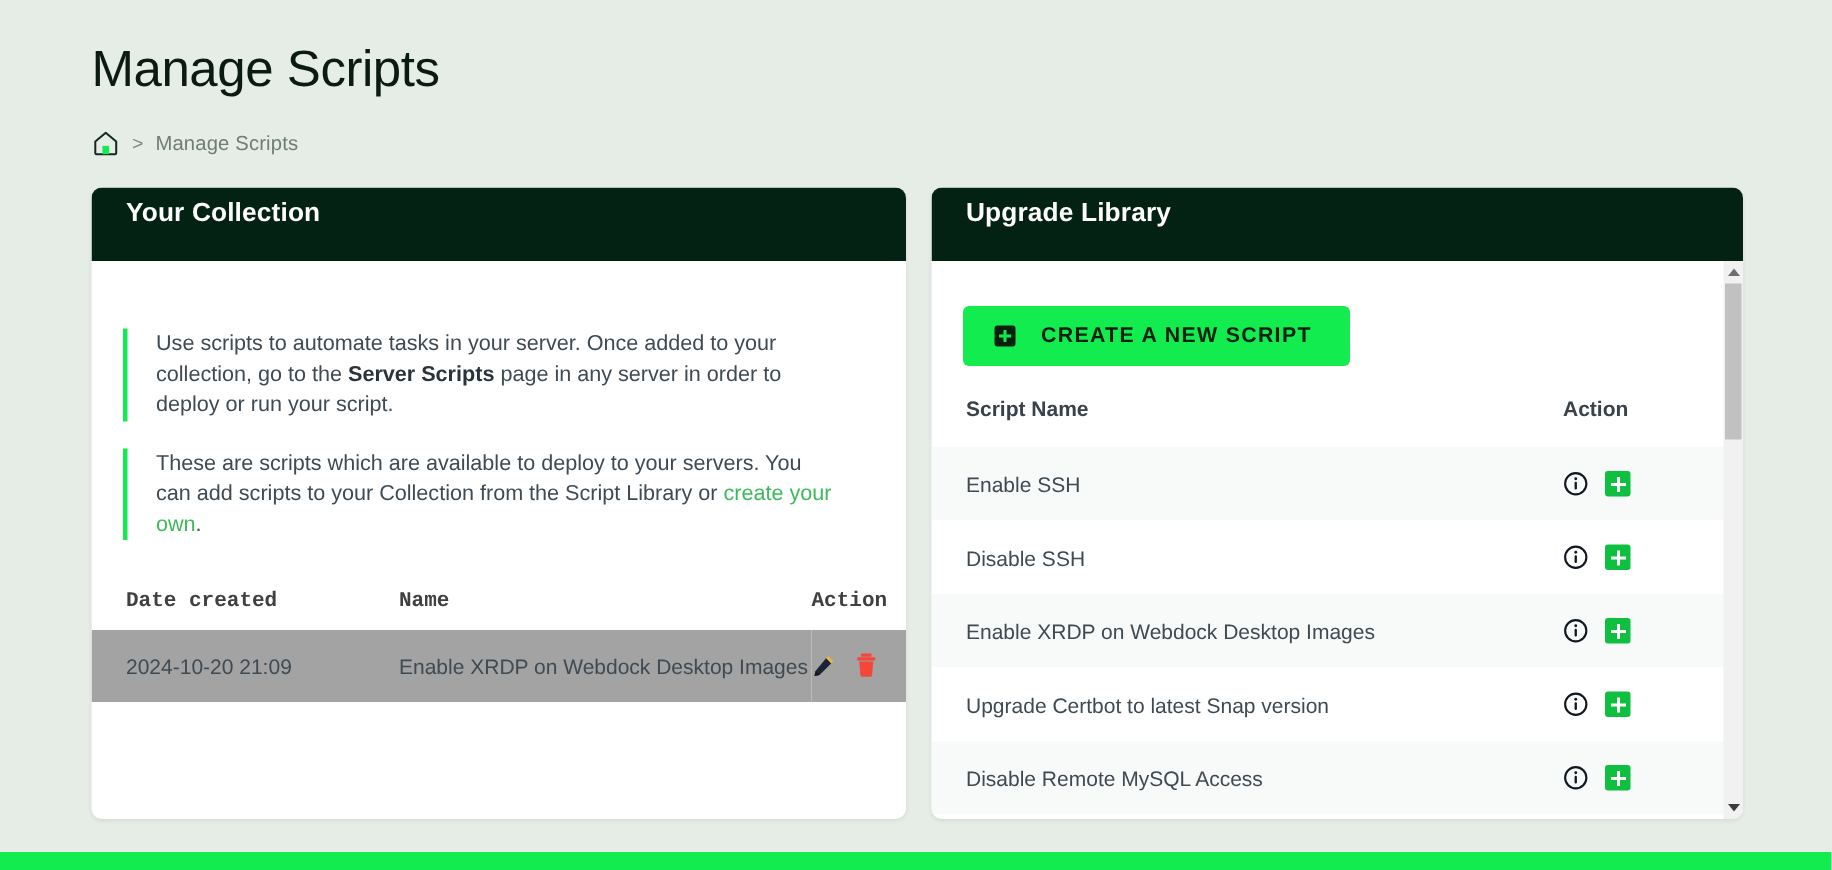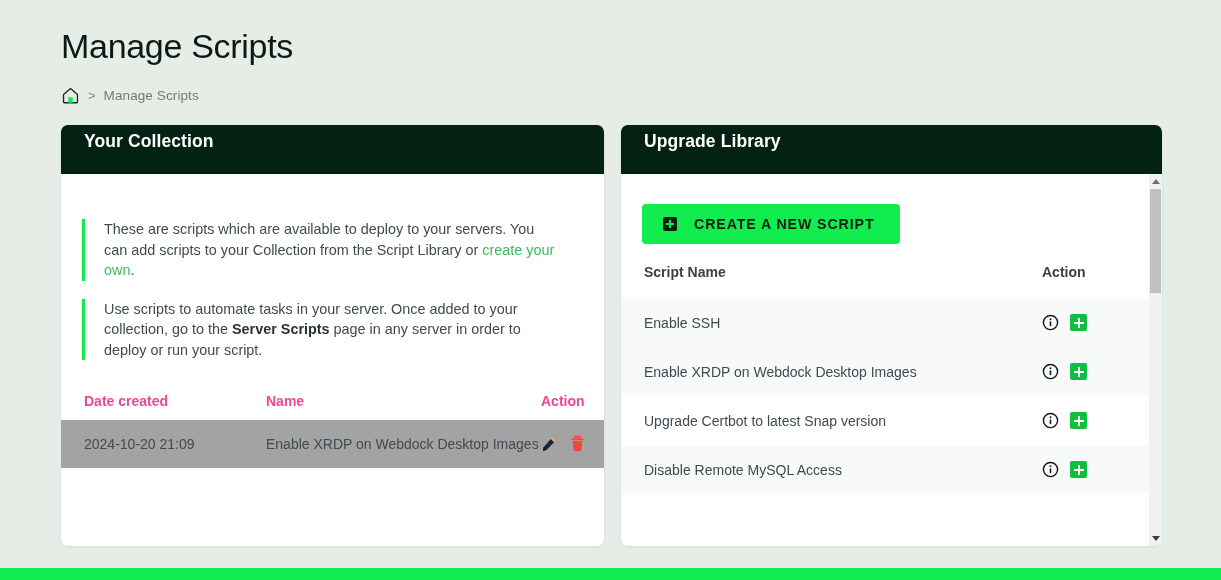--- a/index.html
+++ b/index.html
@@ -87,22 +87,23 @@
   }
   .note:last-child { margin-bottom: 0; }
   .note a { color: #3cba5a; text-decoration: none; }
   .note b { font-weight: 700; color: #2b333a; }
 
   
   table { width: 100%; border-collapse: collapse; padding-left: 15px; }
   .tbl-left { margin-top: 24px; }
   .tbl-left th, .tbl-left td { text-align: left; }
   .tbl-left th {
-    font-size: 14px; font-weight: 700; color: #ec4899;
+    font-size: 14px; font-weight: 700; color: #404040;
     padding: 9px 0 11px 0;
+    font-family: Liberation Mono, monospace;
   }
   .tbl-left thead tr th:first-child { padding-left: 23px; }
   .tbl-left tbody td {
     font-size: 14px; color: #3f4a52;
     padding: 15px 0 16px 0;
     background: #a3a3a3;
   }
   .tbl-left tbody td:first-child { padding-left: 23px; }
   .col-date   { width: 205px; }
   .col-name   { width: 275px; }
@@ -229,24 +230,24 @@
 </nav>
 
 <section class="card card-left">
   <div class="card-head">
     <h2>Your Collection</h2>
   </div>
   <div class="card-body">
 
     <div class="notes">
       <p class="note">
-        <span>These are scripts which are available to deploy to your servers. You can add scripts to your Collection from the Script Library or </span><a href="#">create your own</a><span>.</span>
+        <span>Use scripts to automate tasks in your server. Once added to your collection, go to the </span><b>Server Scripts</b><span> page in any server in order to deploy or run your script.</span>
       </p>
       <p class="note">
-        <span>Use scripts to automate tasks in your server. Once added to your collection, go to the </span><b>Server Scripts</b><span> page in any server in order to deploy or run your script.</span>
+        <span>These are scripts which are available to deploy to your servers. You can add scripts to your Collection from the Script Library or </span><a href="#">create your own</a><span>.</span>
       </p>
     </div>
 
     <table class="tbl-left">
       <thead>
         <tr>
           <th class="col-date">Date created</th>
           <th class="col-name">Name</th>
           <th class="col-action">Action</th>
         </tr>
@@ -311,20 +312,35 @@
                   <circle cx="12" cy="12" r="10" stroke="#111820" stroke-width="2"></circle>
                   <circle cx="12" cy="7.3" r="1.35" fill="#111820"></circle>
                   <rect x="10.9" y="10.2" width="2.2" height="7.2" rx="1" fill="#111820"></rect>
                 </svg>
               </button>
               <span class="add-sq icon-btn"></span>
             </span>
           </td>
         </tr>
 
+        <tr>
+          <td>Disable SSH</td>
+          <td class="cell-action">
+            <span class="row-actions">
+              <button class="icon-btn">
+                <svg class="info" viewBox="0 0 24 24" fill="none">
+                  <circle cx="12" cy="12" r="10" stroke="#111820" stroke-width="2"></circle>
+                  <circle cx="12" cy="7.3" r="1.35" fill="#111820"></circle>
+                  <rect x="10.9" y="10.2" width="2.2" height="7.2" rx="1" fill="#111820"></rect>
+                </svg>
+              </button>
+              <span class="add-sq icon-btn"></span>
+            </span>
+          </td>
+        </tr>
 
         <tr class="striped">
           <td>Enable XRDP on Webdock Desktop Images</td>
           <td class="cell-action">
             <span class="row-actions">
               <button class="icon-btn">
                 <svg class="info" viewBox="0 0 24 24" fill="none">
                   <circle cx="12" cy="12" r="10" stroke="#111820" stroke-width="2"></circle>
                   <circle cx="12" cy="7.3" r="1.35" fill="#111820"></circle>
                   <rect x="10.9" y="10.2" width="2.2" height="7.2" rx="1" fill="#111820"></rect>

